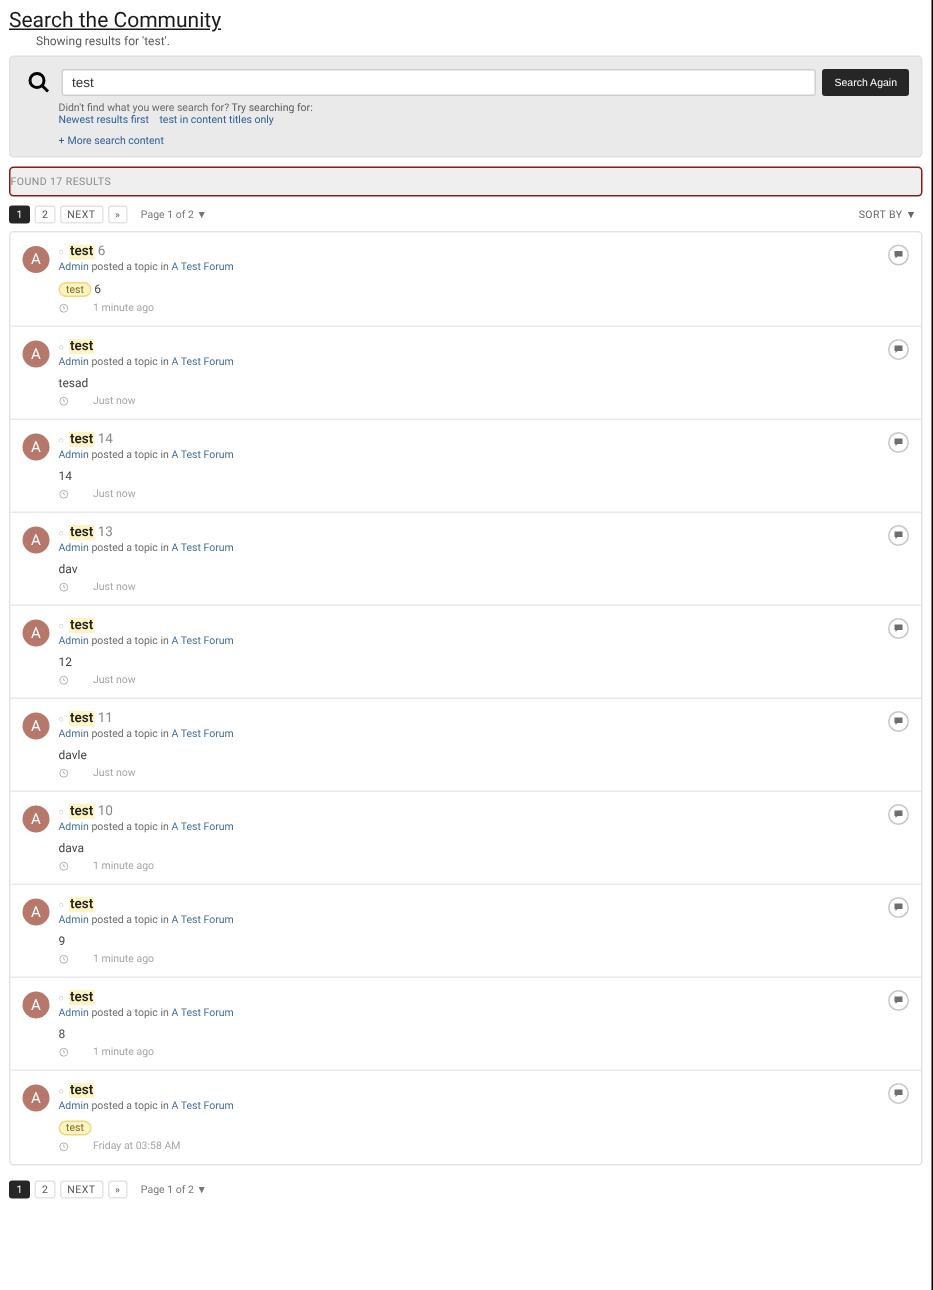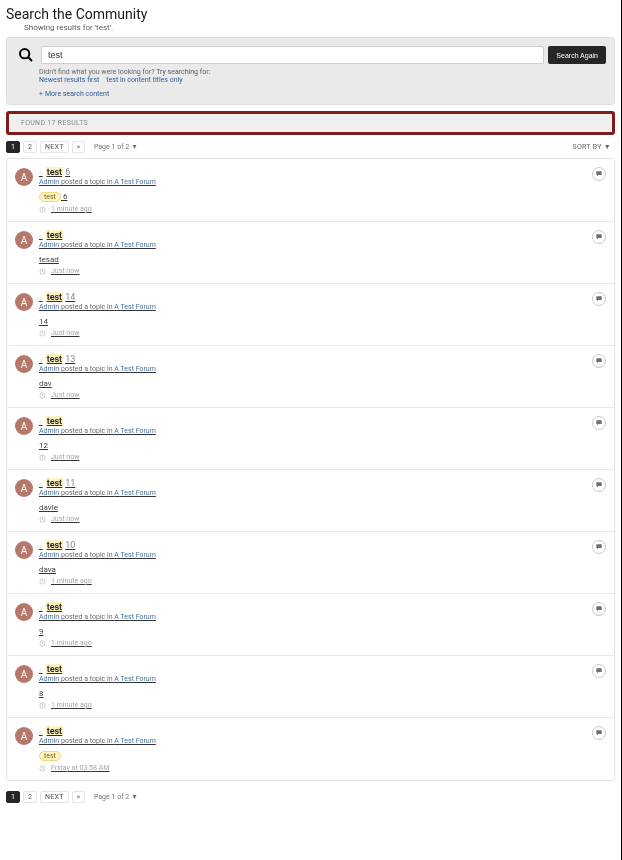--- a/index.html
+++ b/index.html
@@ -11,20 +11,21 @@
     width: 622px;
     min-height: 860px;
     border-right: 1px solid #000;
     padding: 6px 6px 6px 6px;
   }
   .title {
     font-size: 14px;
     font-weight: 400;
     color: #1a1a1a;
     margin-bottom: 1px;
+    text-decoration: underline;
   }
   .subtitle {
     font-size: 8px;
     color: #5b5b5b;
     margin-bottom: 5px;
     padding-left: 18px;
   }
   .search-panel {
     background: #eaeaea;
     border: 1px solid #e0e0e0;
@@ -72,23 +73,23 @@
   .link { color: #2e5e99; cursor: pointer; }
   .more-opts {
     font-size: 7px;
     color: #2e5e99;
     margin: 6px 0 0 24px;
     cursor: pointer;
   }
   .more-opts .plus { margin-right: 2px; }
   .found-bar {
     background: #efefef;
-    border: 3px solid #7f1d1d;
+    border: 1px solid #7f1d1d;
     border-radius: 3px;
-    padding: 5px 12px;
+    padding: 5px 0;
     font-size: 7px;
     color: #8a8a8a;
     letter-spacing: .3px;
     margin-bottom: 6px;
   }
   .pager-row {
     display: flex;
     align-items: center;
     justify-content: space-between;
     margin-bottom: 5px;
@@ -147,21 +148,21 @@
     border-radius: 50%;
     background: #b5786a;
     color: #fff;
     font-size: 10px;
     display: flex;
     align-items: center;
     justify-content: center;
     flex-shrink: 0;
     margin-top: 1px;
   }
-  .item-body { flex: 1; min-width: 0; text-decoration: underline; }
+  .item-body { flex: 1; min-width: 0; }
   .t-row {
     display: flex;
     align-items: center;
     gap: 3px;
   }
   .t-pre { color: #bdbdbd; font-size: 6px; }
   .t-title {
     font-size: 9px;
     font-weight: 600;
     color: #1f1f1f;
@@ -192,21 +193,21 @@
     background: #fef3c2;
     border: 1px solid #f0d778;
     border-radius: 6px;
     padding: 0 4px;
     font-size: 7px;
     color: #7a6a1f;
   }
   .time-row {
     display: flex;
     align-items: center;
-    gap: 5px;
+    gap: 16px;
     font-size: 7px;
     color: #a6a6a6;
     margin-top: 3px;
   }
   .clock svg { width: 7px; height: 7px; display: block; }
   .bubble {
     position: absolute;
     right: 8px;
     top: 8px;
     width: 14px; height: 14px;
@@ -232,21 +233,21 @@
     <span class="search-icon">
       <svg viewBox="0 0 24 24" fill="none" stroke="#000" stroke-width="3">
           <circle cx="10" cy="10" r="7"></circle>
           <line x1="21" y1="21" x2="15" y2="15"></line>
         </svg>
     </span>
     <input class="search-input" value="test" style="">
     <button class="search-btn">Search Again</button>
   </div>
   <div class="search-hint">
-    <span class="label">Didn't find what you were looking for?</span>
+    <span class="label">Didn't find what you were search for?</span>
     <span>Try searching for:</span><br>
     <span class="link">Newest results first</span>
     &nbsp;&nbsp;
     <span class="link">test in content titles only</span>
   </div>
   <div class="more-opts">
     <span class="plus">+</span><span>More search content</span>
   </div>
 </div>
 

